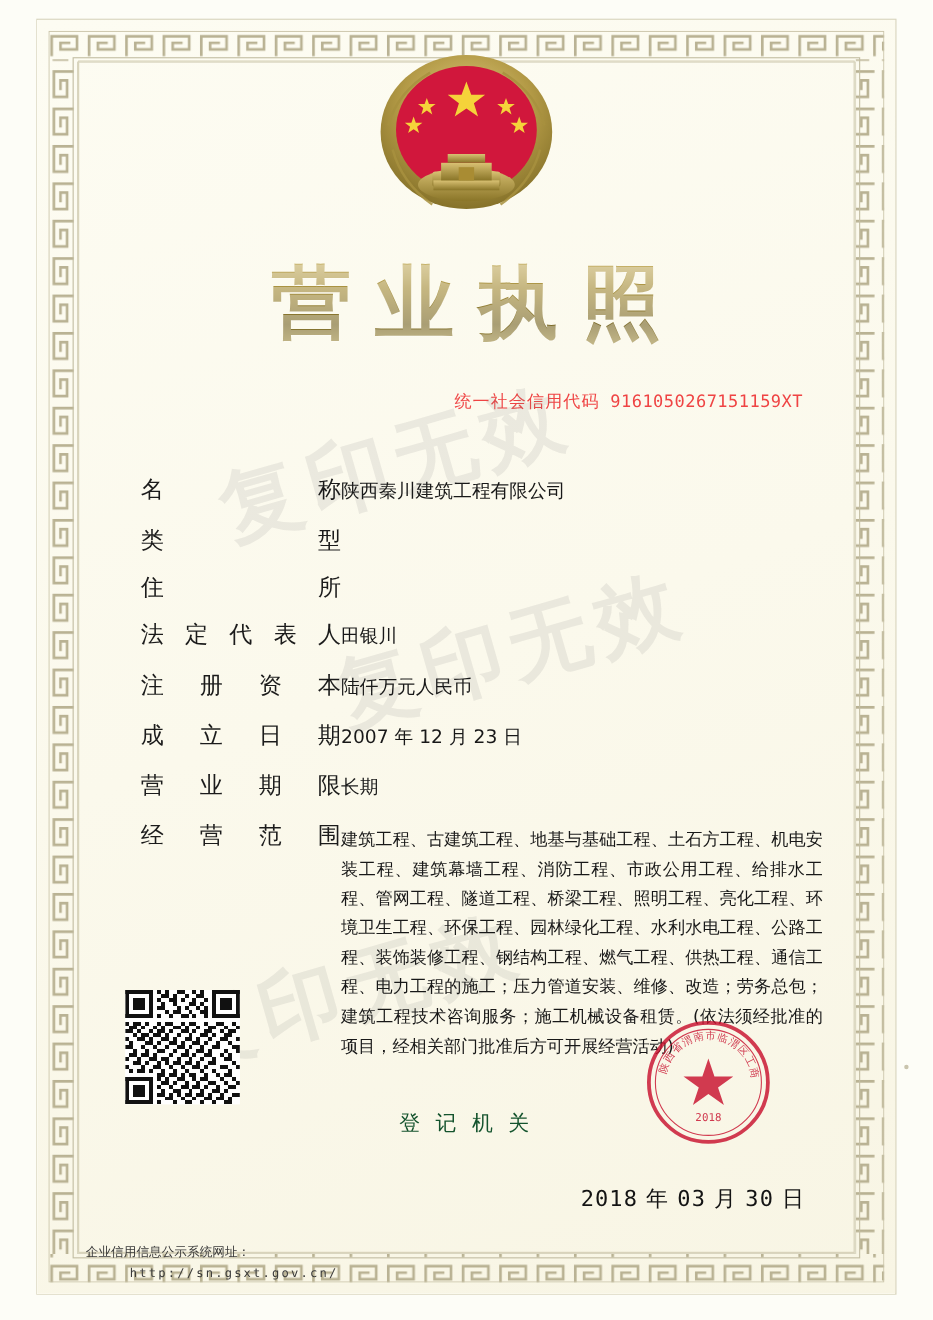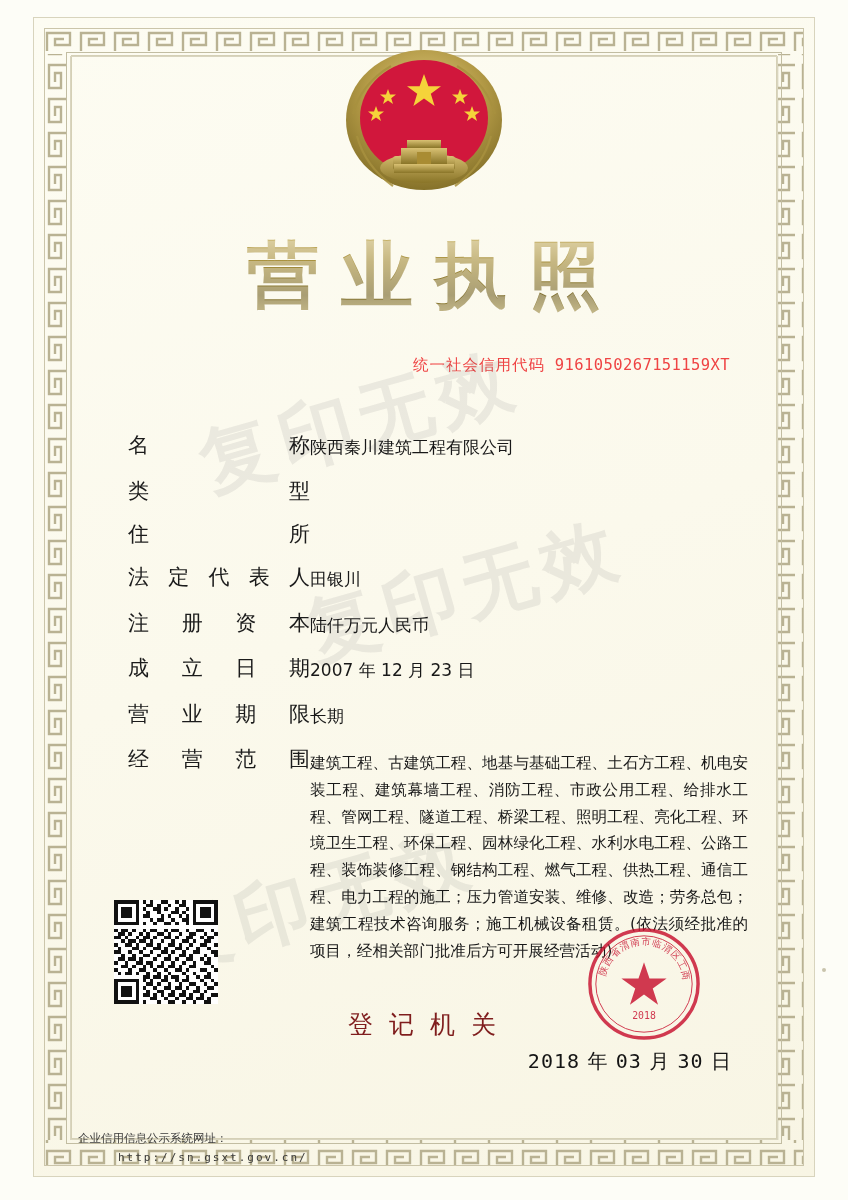--- a/index.html
+++ b/index.html
@@ -134,26 +134,26 @@
   .seal{
     position:absolute;left:585px;top:925px;
     width:118px;height:118px;
   }
 
   
   .registry{
     position:absolute;left:0;right:0;top:1008px;
     text-align:center;
     font-family:"DejaVu Sans", sans-serif;
-    font-size:25px;
-    color:#7f1d1d;
+    font-size:19px;
+    color:#14532d;
     letter-spacing:4px;
   }
   .issue-date{
-    position:absolute;right:116px;top:1048px;
+    position:absolute;right:116px;top:1076px;
     font-family:"DejaVu Sans", sans-serif;
     font-size:20px;
     color:#141414;
     letter-spacing:1px;
   }
   .issue-date .num{font-family:"DejaVu Sans Mono", monospace;font-size:20px;}
 
   
   .footer-left{
     position:absolute;left:78px;bottom:34px;

